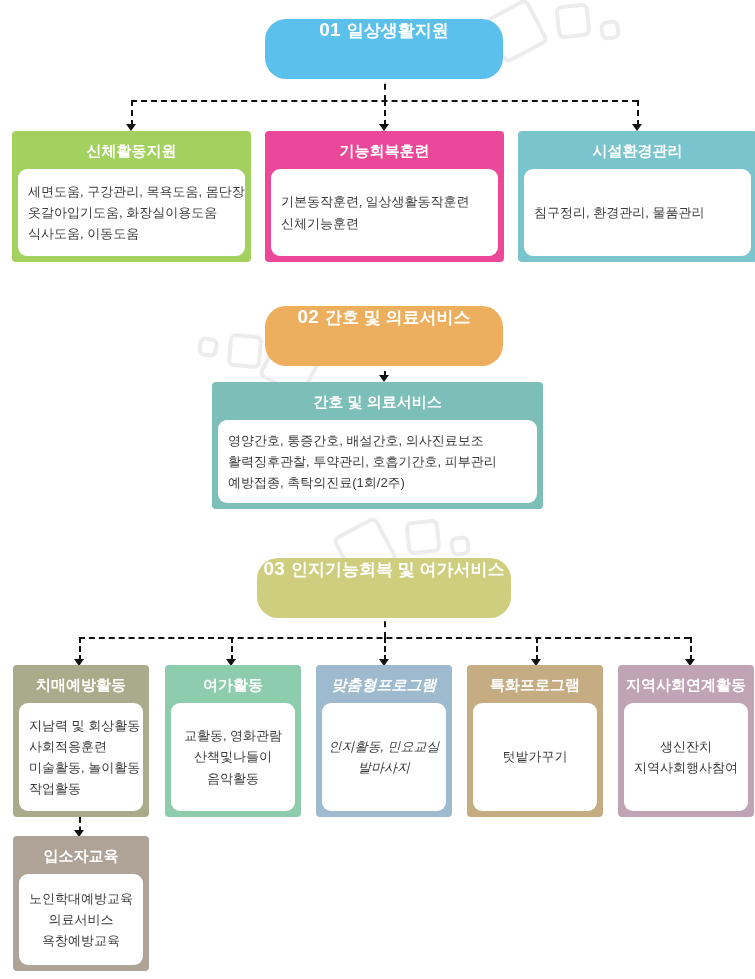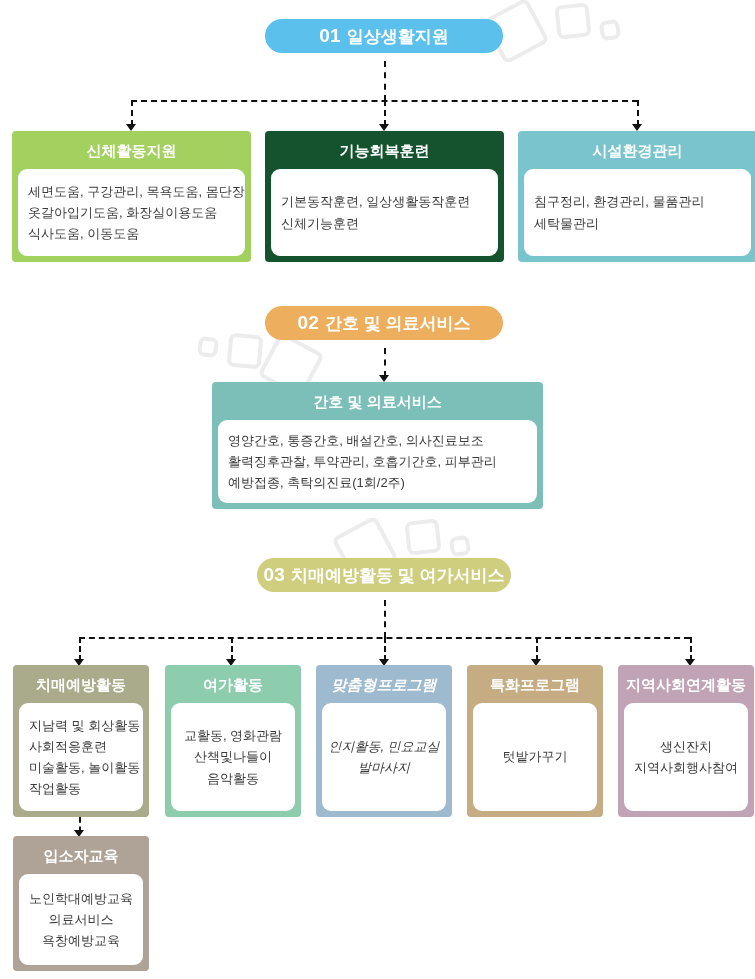--- a/index.html
+++ b/index.html
@@ -15,24 +15,24 @@
     height: 979px;
     overflow: hidden;
   }
 
   
   .deco { position: absolute; border: 4px solid #ececec; border-radius: 7px; }
 
   
   .pill {
     position: absolute;
-    height: 34px;
+    height: 60px;
     border-radius: 21px;
     display: flex;
-    align-items: center;
+    align-items: flex-start;
     justify-content: center;
     color: #ffffff;
     white-space: nowrap;
     z-index: 4;
   }
   .pill .num {
     font-size: 19px;
     font-weight: bold;
     letter-spacing: .2px;
     margin-right: 6px;
@@ -131,33 +131,32 @@
 
   <div class="card" style="left:12px; top:131px; width:239px; height:131px; background:#A3D15F;">
     <div class="card-title">신체활동지원</div>
     <div class="card-body">
       <div class="line">세면도움, 구강관리, 목욕도움, 몸단장</div>
       <div class="line">옷갈아입기도움, 화장실이용도움</div>
       <div class="line">식사도움, 이동도움</div>
     </div>
   </div>
 
-  <div class="card" style="left:265px; top:131px; width:239px; height:131px; background:#14532d;">
+  <div class="card" style="left:265px; top:131px; width:239px; height:131px; background:#ec4899;font-family:Liberation Serif, serif;">
     <div class="card-title">기능회복훈련</div>
     <div class="card-body">
       <div class="line">기본동작훈련, 일상생활동작훈련</div>
       <div class="line">신체기능훈련</div>
     </div>
   </div>
 
   <div class="card" style="left:518px; top:131px; width:239px; height:131px; background:#7AC5CD;">
     <div class="card-title">시설환경관리</div>
     <div class="card-body">
       <div class="line">침구정리, 환경관리, 물품관리</div>
-      <div class="line">세탁물관리</div>
     </div>
   </div>
 
   <div class="pill" style="left:265px; top:306px; width:238px; background:#EDAF5E;">
     <span class="num">02</span>
     <span class="ttl">간호 및 의료서비스</span>
   </div>
 
   <div class="vline" style="left:384px; top:348px; height:29px;"></div>
   <div class="arrow" style="left:379px; top:375px;"></div>
@@ -166,21 +165,21 @@
     <div class="card-title">간호 및 의료서비스</div>
     <div class="card-body">
       <div class="line">영양간호, 통증간호, 배설간호, 의사진료보조</div>
       <div class="line">활력징후관찰, 투약관리, 호흡기간호, 피부관리</div>
       <div class="line">예방접종, 촉탁의진료(1회/2주)</div>
     </div>
   </div>
 
   <div class="pill" style="left:257px; top:558px; width:254px; background:#CFCE7F;">
     <span class="num">03</span>
-    <span class="ttl">치매예방활동 및 여가서비스</span>
+    <span class="ttl">인지기능회복 및 여가서비스</span>
   </div>
 
   <div class="vline" style="left:384px; top:600px; height:38px;"></div>
   <div class="hline" style="left:79px; top:637px; width:611px;"></div>
 
   <div class="vline" style="left:79px; top:637px; height:24px;"></div>
   <div class="arrow" style="left:74px; top:659px;"></div>
   <div class="vline" style="left:231px; top:637px; height:24px;"></div>
   <div class="arrow" style="left:226px; top:659px;"></div>
   <div class="vline" style="left:384px; top:637px; height:24px;"></div>

